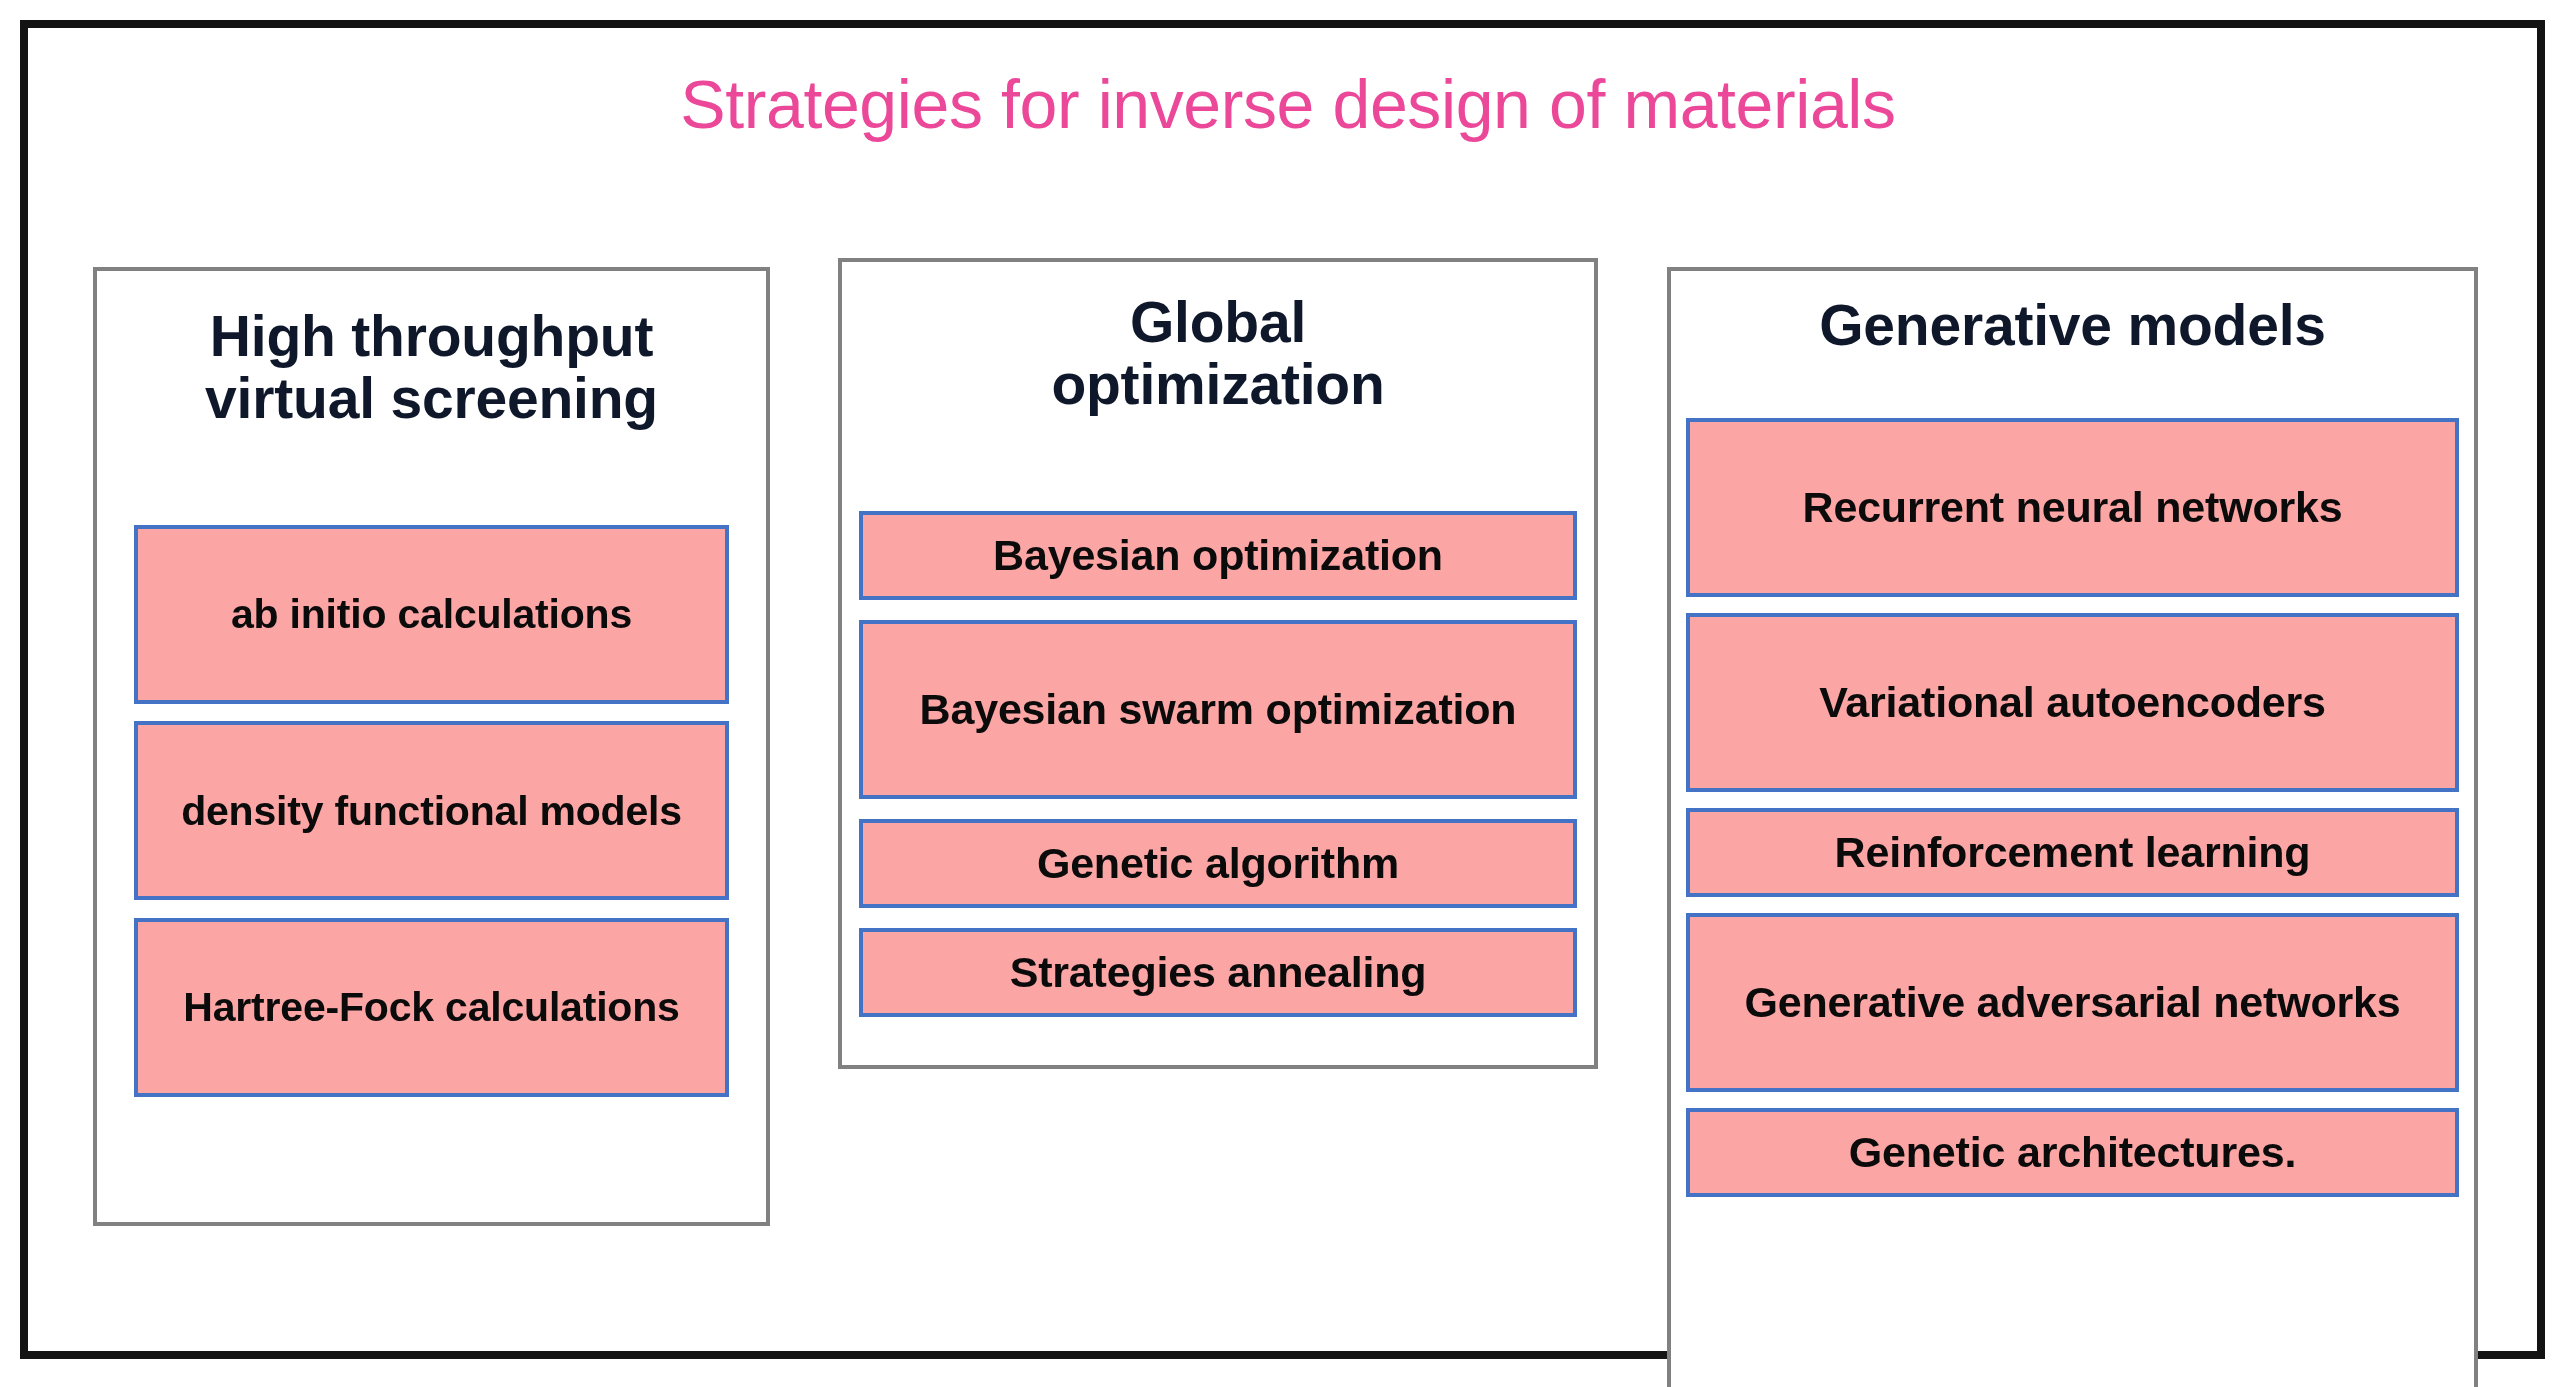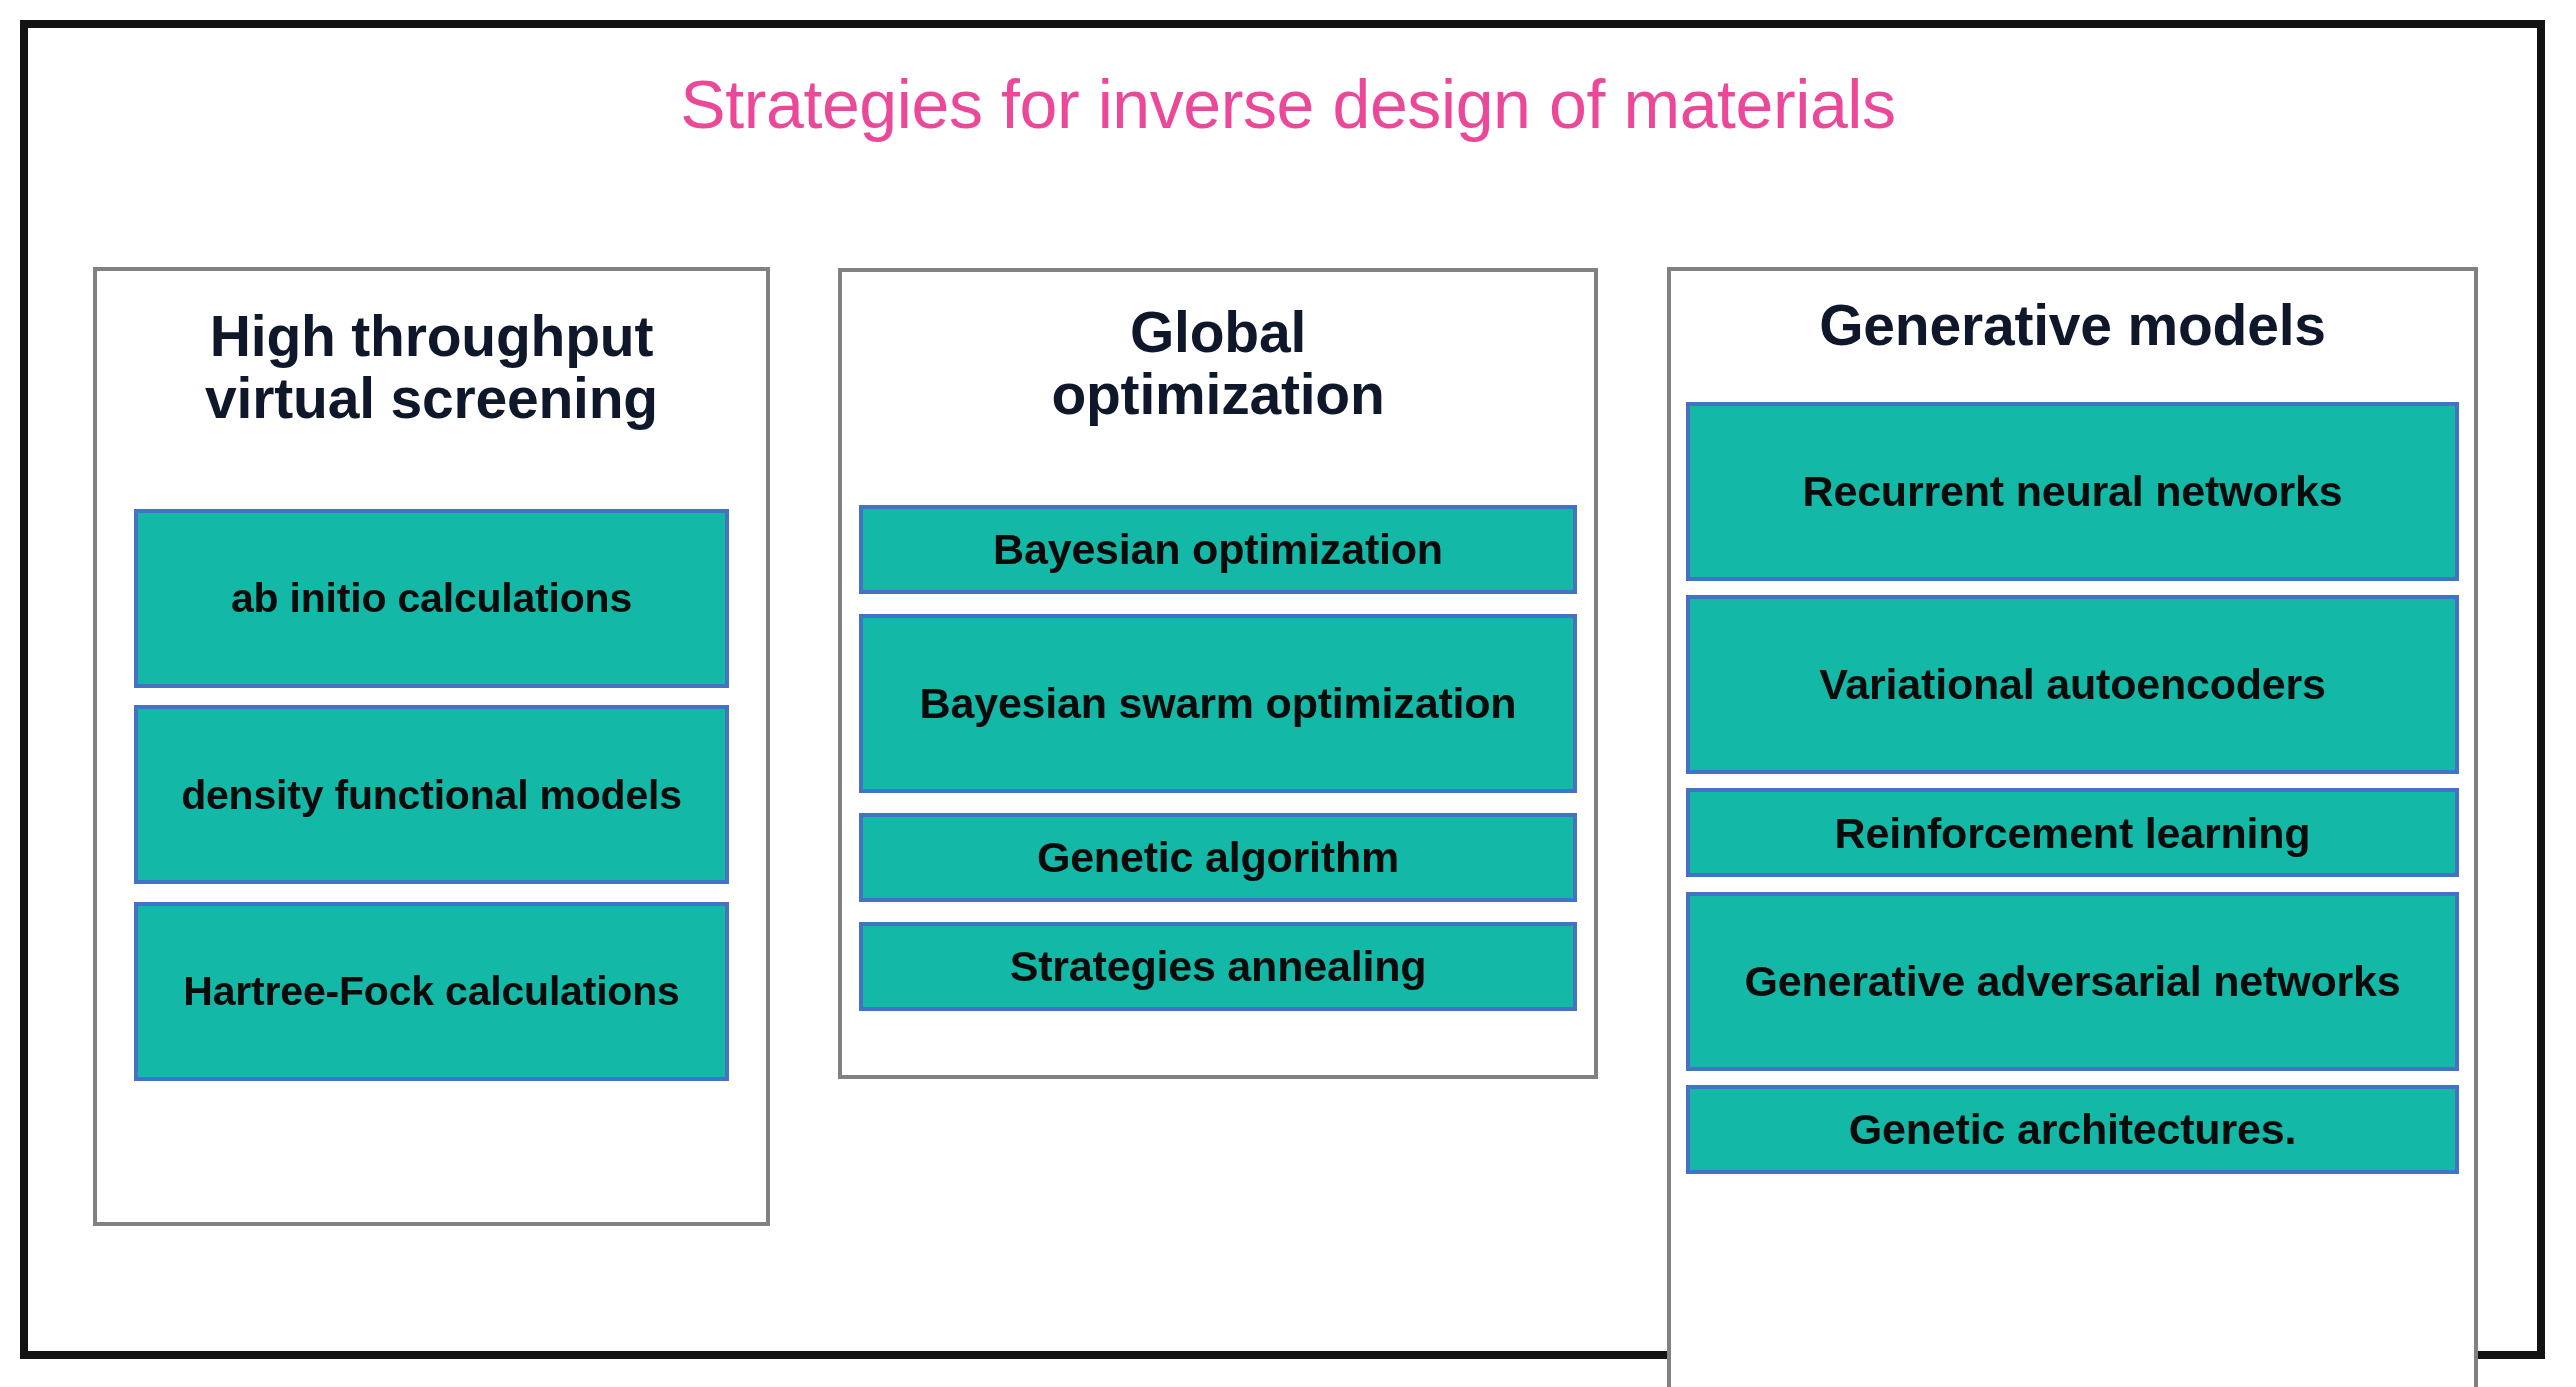--- a/index.html
+++ b/index.html
@@ -49,21 +49,21 @@
   }
 
   
   .column {
     position: absolute;
     box-sizing: border-box;
     border: 4px solid #818181;
     background: #ffffff;
   }
   #column-0 { left: 93px;  top: 267px; width: 677px;  height: 959px; }
-  #column-1 { left: 838px; top: 268px; width: 760px;  height: 811px; }
+  #column-1 { left: 838px; top: 258px; width: 760px;  height: 811px; }
   #column-2 { left: 1667px; top: 267px; width: 811px; height: 1173px; }
 
   .column-header {
     position: absolute;
     left: 0;
     width: 100%;
     text-align: center;
     font-weight: bold;
     color: #0f172a;
     line-height: 1.08;
@@ -80,30 +80,31 @@
     width: 100%;
     box-sizing: border-box;
   }
   #column-0 .items { top: 238px;  padding: 0 37px; }
   #column-1 .items { top: 233px;  padding: 0 17.4px; }
   #column-2 .items { top: 131px;  padding: 0 15px; }
 
   .item-box {
     box-sizing: border-box;
     border: 4px solid #4472c4;
-    background: #14b8a6;
+    background: #fca5a5;
     display: flex;
     align-items: center;
     justify-content: center;
     text-align: center;
     font-weight: bold;
     color: #0b0b0b;
     line-height: 1.08;
     font-stretch: condensed;
     letter-spacing: -0.2px;
+    margin-top: 16px;
   }
   #column-0 .item-box { font-size: 41px; margin-bottom: 17.4px; }
   #column-1 .item-box { font-size: 43px; margin-bottom: 20px; }
   #column-2 .item-box { font-size: 43px; margin-bottom: 14.2px; }
 
   .item-box.h1 { height: 89px; }
   .item-box.h2 { height: 179px; }
   .item-box .label { padding: 0 6.3px; }
 </style>
 </head>

